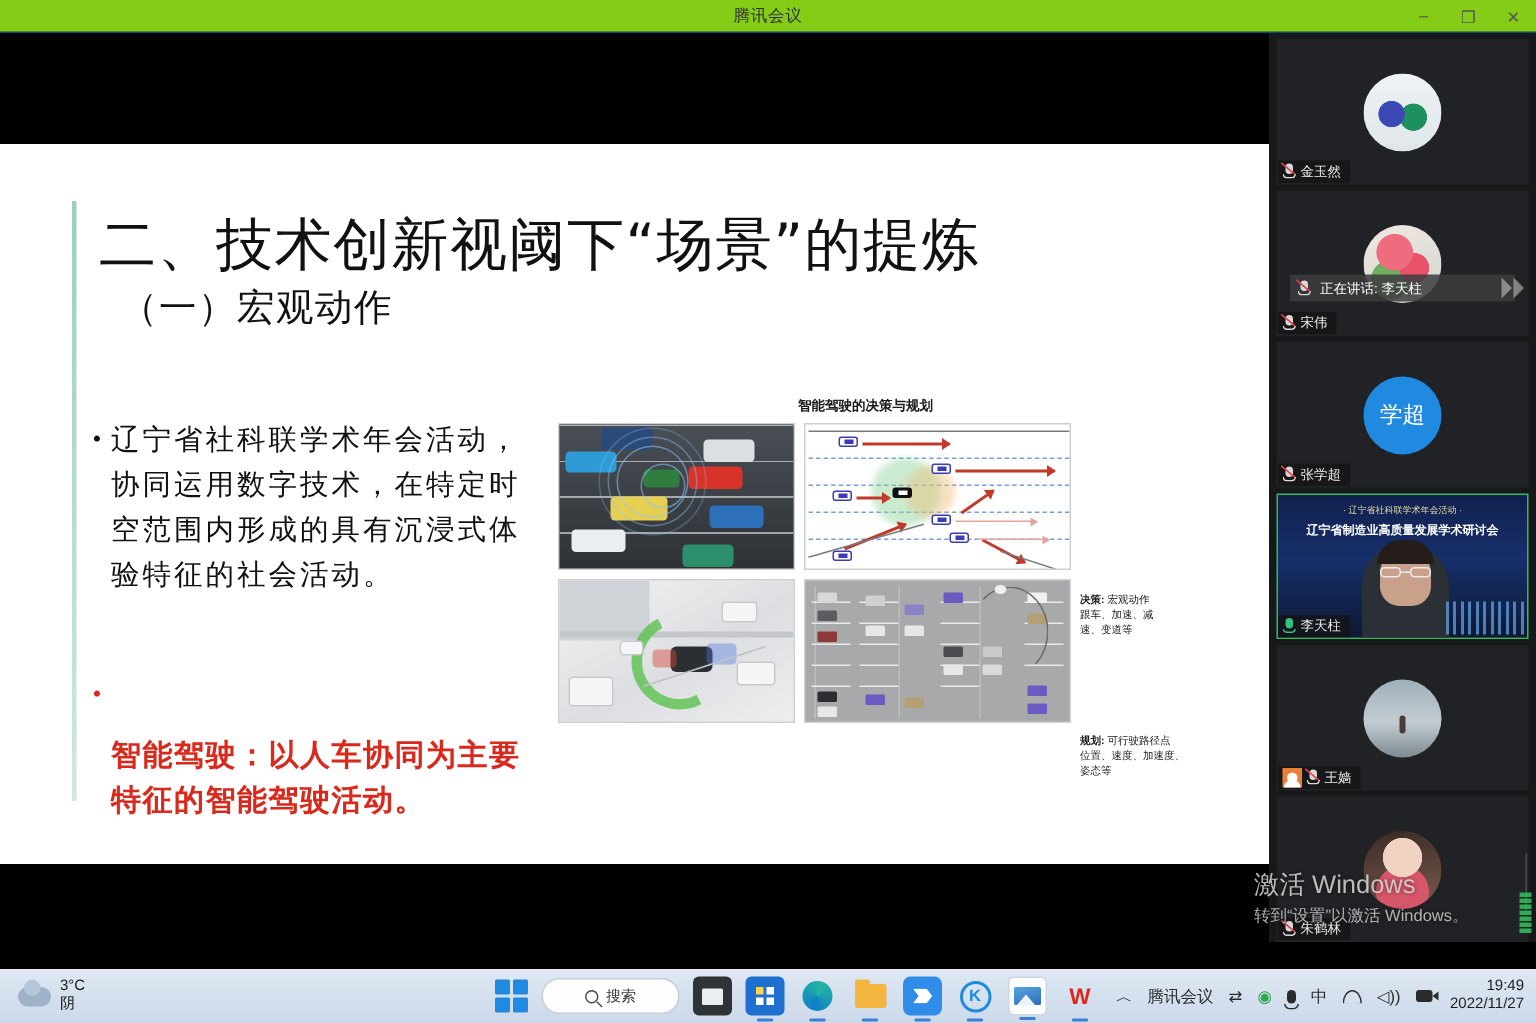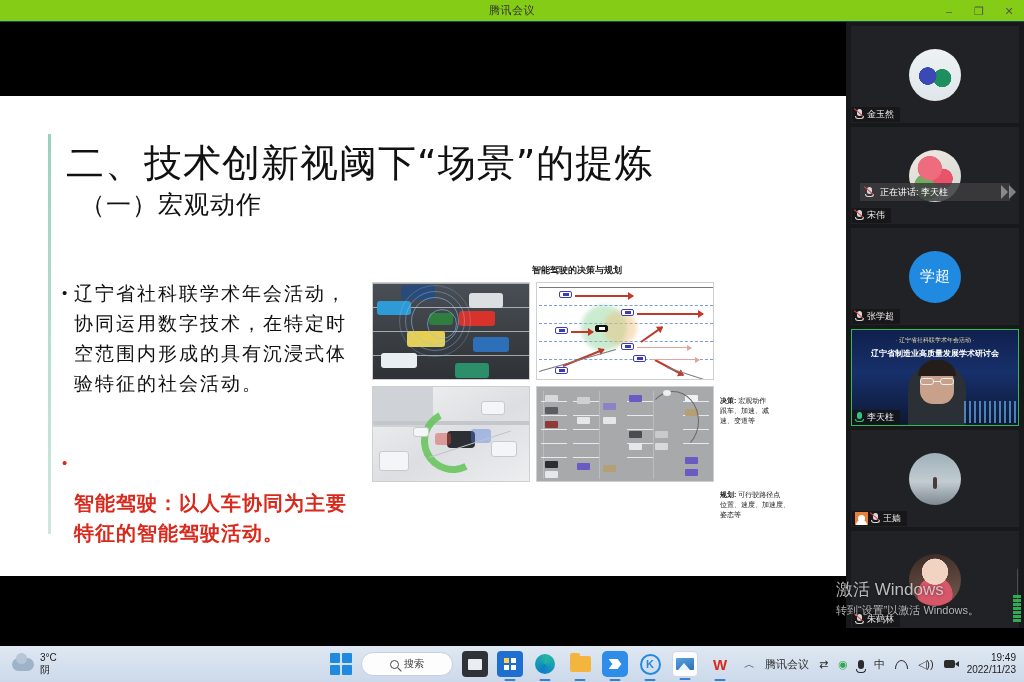--- a/index.html
+++ b/index.html
@@ -615,17 +615,17 @@
         <span style="display:block;width:13px;height:9px;border-radius:50% 50% 0 0/100% 100% 0 0;border:1.4px solid #2b2b2b;border-bottom:0;"></span>
       </span>
       <span class="ti">◁))</span>
       <span class="ti">
         <span style="display:block;width:11px;height:8px;background:#2b2b2b;border-radius:2px;position:relative;">
           <i style="position:absolute;right:-4px;top:1px;border-top:3px solid transparent;border-bottom:3px solid transparent;border-right:4px solid #2b2b2b;"></i>
         </span>
       </span>
       <span class="clock">
         <span style="display:block;">19:49</span>
-        <span style="display:block;">2022/11/23</span>
+        <span style="display:block;">2022/11/27</span>
       </span>
     </div>
   </div>
 </div>
 
 </body></html>

